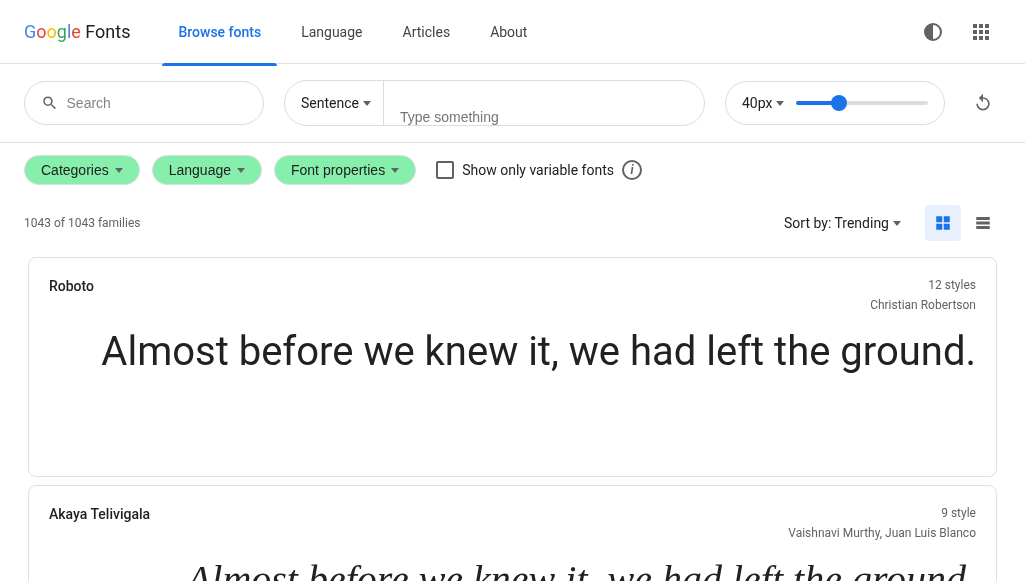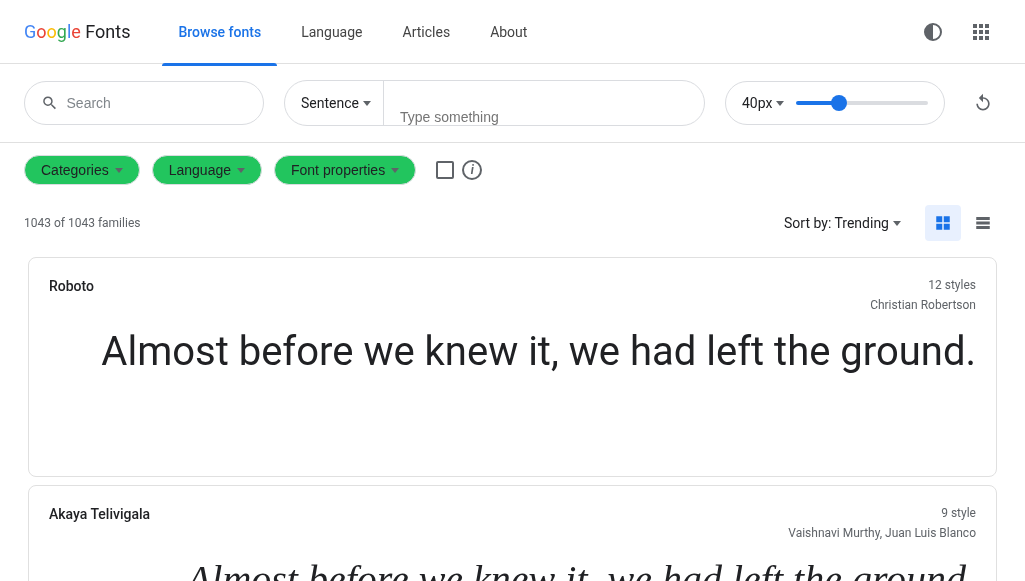--- a/index.html
+++ b/index.html
@@ -202,21 +202,21 @@
     .filter-btn {
       display: flex;
       align-items: center;
       gap: 6px;
       border: 1px solid #dadce0;
       border-radius: 20px;
       padding: 6px 16px;
       font-size: 14px;
       color: #202124;
       cursor: pointer;
-      background: #22c55e;
+      background: #86efac;
     }
 
     .variable-fonts {
       display: flex;
       align-items: center;
       gap: 8px;
       margin-left: 8px;
     }
     .checkbox-box {
       width: 18px;
@@ -425,20 +425,21 @@
     <span>Language</span>
     <span class="arrow-down"></span>
   </button>
   <button class="filter-btn">
     <span>Font properties</span>
     <span class="arrow-down"></span>
   </button>
 
   <div class="variable-fonts">
     <div class="checkbox-box"></div>
+    <span class="variable-label">Show only variable fonts</span>
     <div class="info-icon">
       <span>i</span>
     </div>
   </div>
 </div>
 
 <div class="results-bar">
   <span class="results-count">1043 of 1043 families</span>
   <div class="sort-section">
     <div class="sort-by">

